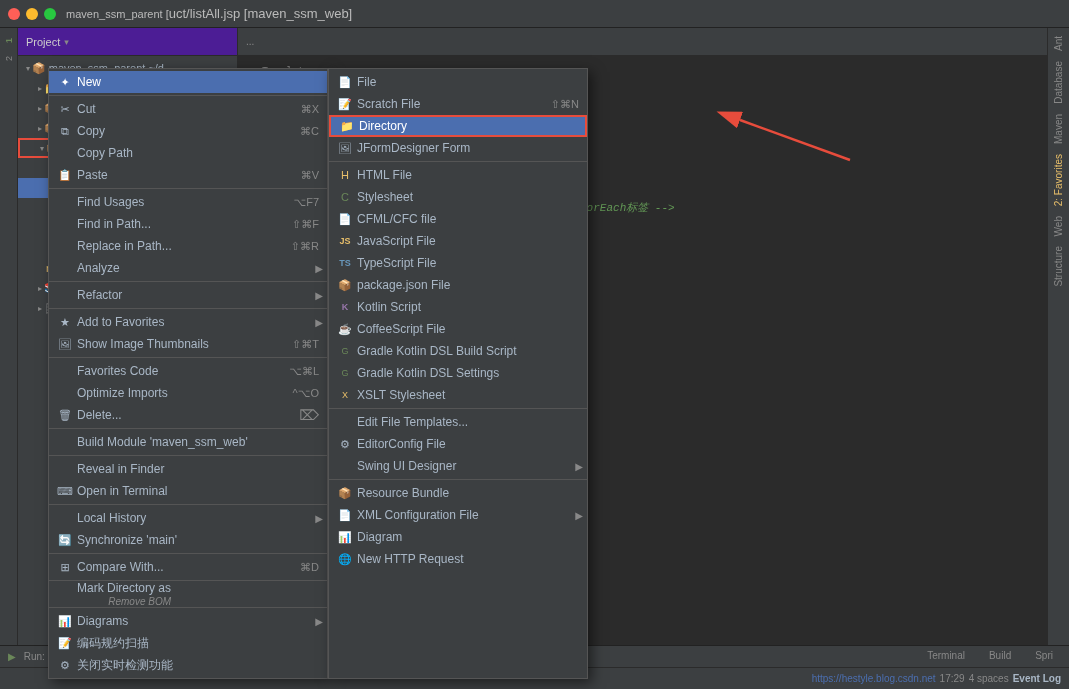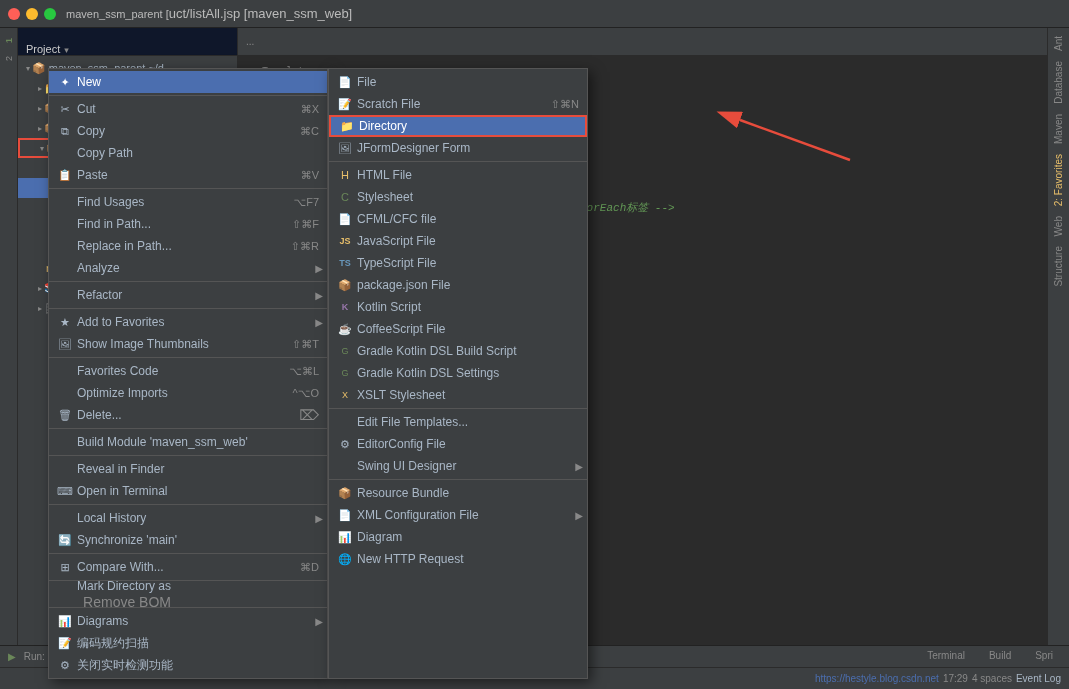--- a/index.html
+++ b/index.html
@@ -58,23 +58,23 @@
     .project-panel {
       width: 220px;
       background: #3c3f41;
       border-right: 1px solid #2b2b2b;
       display: flex;
       flex-direction: column;
       position: relative;
     }
     .panel-header {
       height: 28px;
-      background: #0f172a;
-      display: flex;
-      align-items: flex-end;
+      background: #4c1d95;
+      display: flex;
+      align-items: center;
       padding: 0 8px;
       border-bottom: 1px solid #2b2b2b;
       font-size: 11px;
       color: #bbb;
       gap: 4px;
     }
     .panel-title { font-weight: 500; color: #ccc; }
     .panel-caret { font-size: 9px; color: #888; }
 
     .tree-area {
@@ -547,21 +547,21 @@
     <div class="menu-item">
       <span class="item-icon">⊞</span>
       <span>Compare With...</span>
       <span class="shortcut">⌘D</span>
     </div>
     <div class="menu-separator"></div>
     <div class="menu-item">
       <span class="item-icon"> </span>
       <span style="display:flex;flex-direction:column;align-items:flex-end;">
         <span>Mark Directory as</span>
-        <span style="font-size:14px;color:#888;margin-top:1px;">Remove BOM</span>
+        <span style="font-size:10px;color:#888;margin-top:1px;font-style:italic;">Remove BOM</span>
       </span>
     </div>
     <div class="menu-separator"></div>
     <div class="menu-item">
       <span class="item-icon">📊</span>
       <span>Diagrams</span>
       <span class="arrow">▶</span>
     </div>
     <div class="menu-item">
       <span class="item-icon">📝</span>
@@ -691,15 +691,15 @@
     <span class="run-tab">Spri</span>
   </div>
 </div>
 
 <div class="status-bar">
   <span></span>
   <div style="display:flex;gap:4px;align-items:center;">
     <span style="color:#4b6eaf;">https://hestyle.blog.csdn.net</span>
     <span>17:29</span>
     <span>4 spaces</span>
-    <span style="color:#a9b7c6;cursor:pointer;">Event Log</span>
+    <span style="color:#a9b7c6;cursor:pointer;font-weight:bold;">Event Log</span>
   </div>
 </div>
 
 </body></html>

